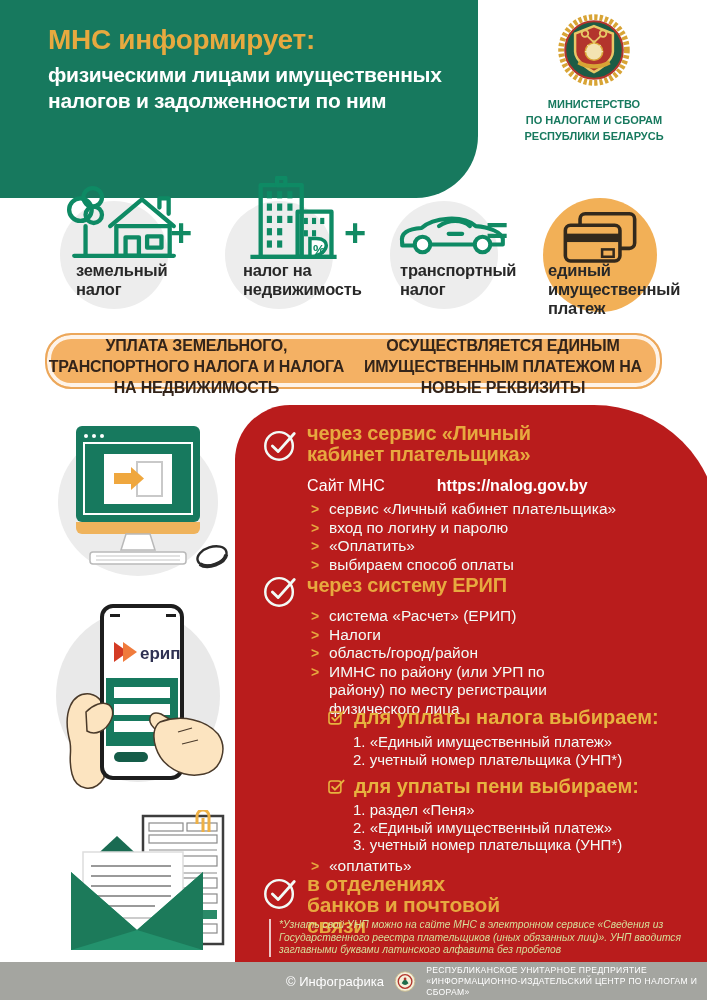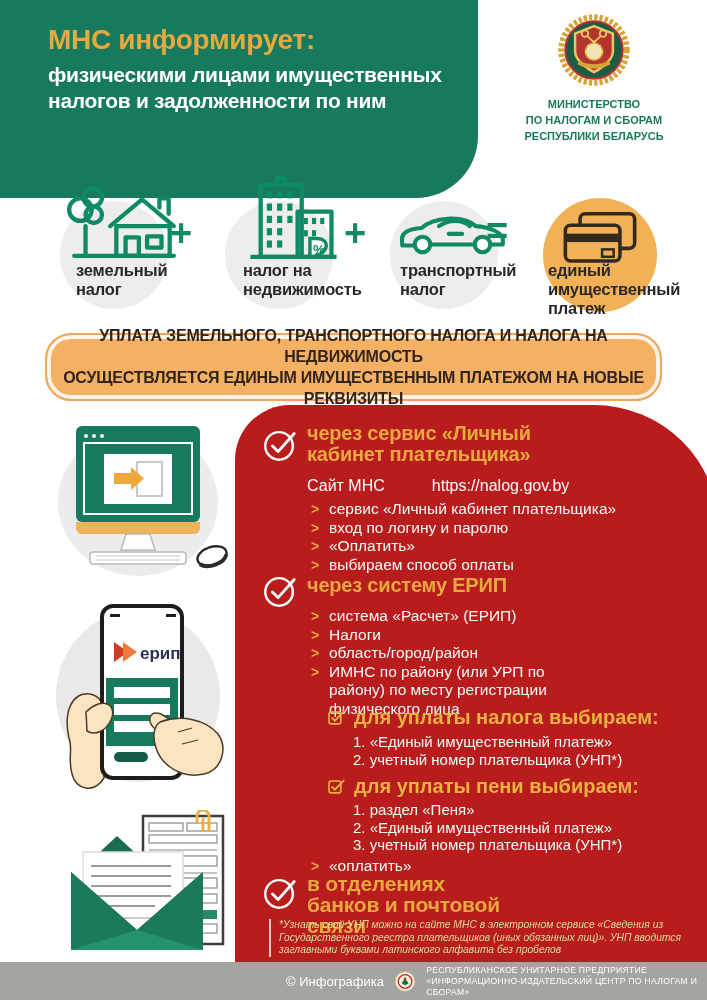--- a/index.html
+++ b/index.html
@@ -17,34 +17,34 @@
   .ministry-name{margin-top:8px;color:#17795e;font-size:11px;font-weight:bold;line-height:16px;}
 
   
   .circle{position:absolute;width:108px;height:108px;border-radius:50%;background:#ededed;}
   .circle.orange{background:#f2b057;width:114px;height:114px;}
   .eq-icon{position:absolute;}
   .eq-label{position:absolute;font-size:16.5px;font-weight:bold;line-height:19px;color:#282828;letter-spacing:-0.2px;}
   .eq-op{position:absolute;font-size:38px;font-weight:bold;color:#128a63;}
 
   
-  .banner{position:absolute;left:45px;top:333px;width:617px;height:68px;box-sizing:border-box;
+  .banner{position:absolute;left:45px;top:333px;width:617px;height:56px;box-sizing:border-box;
           background:#f4b164;border:2px solid #eca75a;border-radius:26px;
           box-shadow:inset 0 0 0 4px rgba(255,255,255,0.85);
-          display:flex;flex-direction:column;justify-content:center;text-align:center;}
+          display:flex;flex-direction:row;justify-content:center;text-align:center;}
   .banner div{font-size:16px;font-weight:bold;color:#33241a;line-height:21px;letter-spacing:-0.2px;}
 
   
   .panel{position:absolute;left:235px;top:405px;width:484px;height:557px;background:#b91c1c;
          border-top-left-radius:55px;border-top-right-radius:125px;}
   .p-abs{position:absolute;}
   .sec-head{color:#e7a93f;font-weight:bold;font-size:20px;line-height:21px;letter-spacing:-0.2px;}
   .sec-head.big{font-size:21px;line-height:21px;}
   .site-line{color:#ffffff;font-size:16px;}
-  .site-line b{font-weight:normal;padding-left:47px;}
+  .site-line b{font-weight:bold;margin-left:5px;padding-left:47px;}
   ul.blist{list-style:none;margin:0;padding:0;}
   ul.blist li{display:flex;margin:0;}
   .mk{color:#e7a93f;font-weight:bold;font-size:14px;width:18px;flex:0 0 18px;line-height:18.5px;}
   .btxt{color:#f2fbf7;font-size:15.5px;line-height:18.5px;}
   .btxt.narrow{max-width:260px;}
   .sub-title{display:flex;align-items:flex-start;gap:8px;color:#e7b23f;font-weight:bold;font-size:20px;line-height:19px;}
   .num-item{color:#f2fbf7;font-size:15px;line-height:17.5px;}
   .footnote{display:flex;gap:8px;}
   .fn-bar{width:2px;background:rgba(255,255,255,0.75);flex:0 0 2px;}
   .fn-text{color:#d6df9a;font-size:10.3px;font-style:italic;line-height:12.6px;width:402px;}

